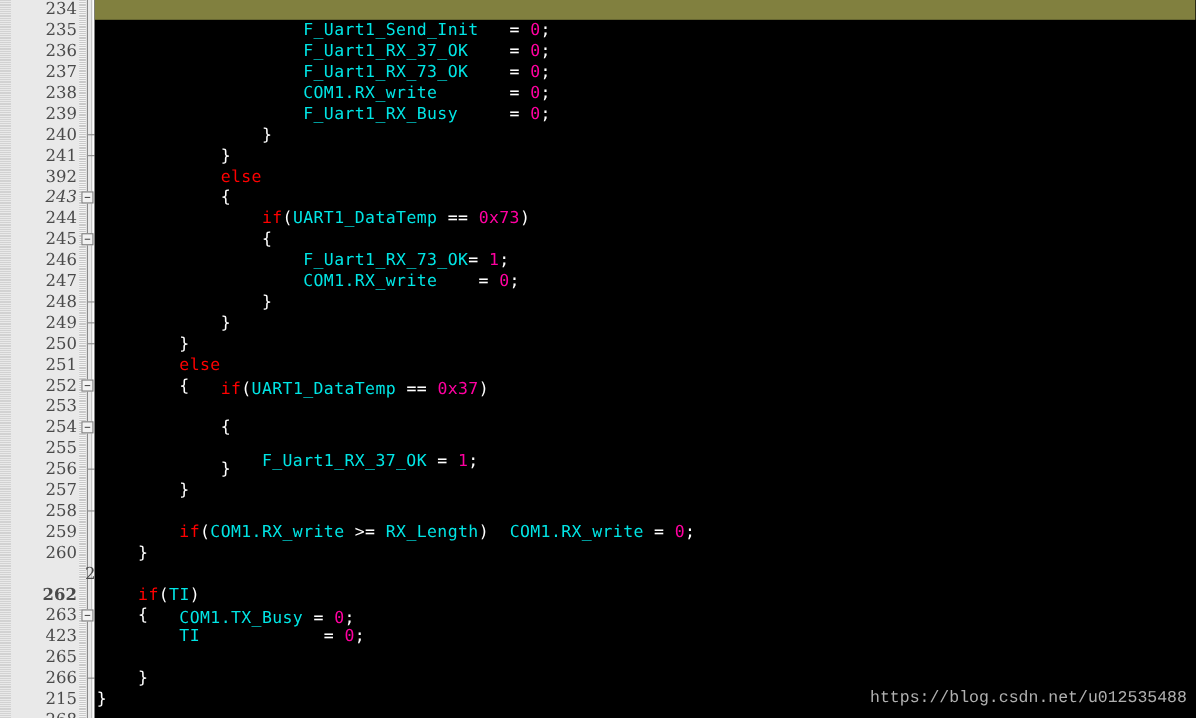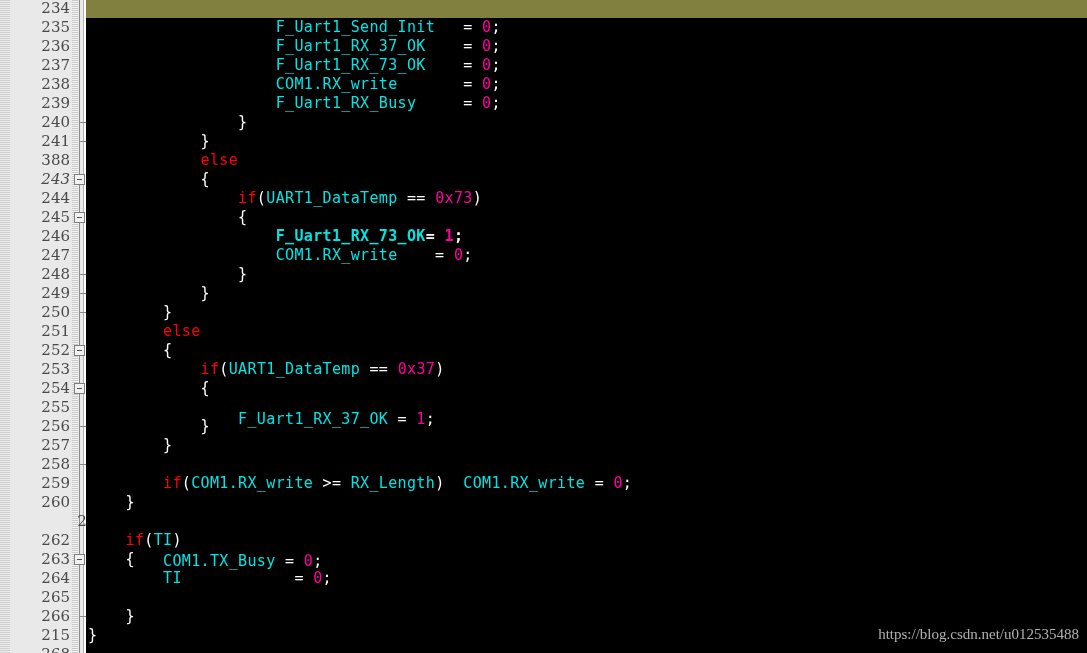--- a/index.html
+++ b/index.html
@@ -162,21 +162,21 @@
   .t-num  { color: #ff00a0; }
   .t-pun  { color: #ffffff; }
   .t-op   { color: #ffffff; }
   .t-plain{ color: #ffffff; }
 
   
   #watermark {
     position: absolute;
     right: 8px;
     bottom: 10px;
-    font-family: Liberation Serif, serif;
+    font-family: Liberation Mono, monospace;
     font-size: 15px;
     color: #c9c9c9;
     white-space: pre;
     opacity: .88;
     margin-top: 44px;
   }
 </style>
 </head>
 <body>
 
@@ -209,21 +209,21 @@
         </div>
         <div class="gutter-row" style="top: 113px;">
           <div class="lineno">240</div>
           <div class="fold-tick"></div>
         </div>
         <div class="gutter-row" style="top: 132px;">
           <div class="lineno">241</div>
           <div class="fold-tick"></div>
         </div>
         <div class="gutter-row" style="top: 151px;">
-          <div class="lineno">388</div>
+          <div class="lineno">392</div>
         </div>
         <div class="gutter-row" style="top: 170px; font-style: italic;">
           <div class="lineno">243</div>
           <div class="fold-box"></div>
         </div>
         <div class="gutter-row" style="top: 189px;">
           <div class="lineno">244</div>
         </div>
         <div class="gutter-row" style="top: 208px;">
           <div class="lineno">245</div>
@@ -278,29 +278,29 @@
         <div class="gutter-row" style="top: 474px;">
           <div class="lineno">259</div>
         </div>
         <div class="gutter-row" style="top: 493px;">
           <div class="lineno">260</div>
         </div>
         <div class="gutter-row" style="top: 512px; margin-left: 36px;">
           <div class="lineno">261</div>
           <div class="fold-tick"></div>
         </div>
-        <div class="gutter-row" style="top: 531px;">
+        <div class="gutter-row" style="top: 531px; font-weight: bold;">
           <div class="lineno">262</div>
         </div>
         <div class="gutter-row" style="top: 550px;">
           <div class="lineno">263</div>
           <div class="fold-box"></div>
         </div>
         <div class="gutter-row" style="top: 569px;">
-          <div class="lineno">264</div>
+          <div class="lineno">423</div>
         </div>
         <div class="gutter-row" style="top: 588px;">
           <div class="lineno">265</div>
         </div>
         <div class="gutter-row" style="top: 607px;">
           <div class="lineno">266</div>
           <div class="fold-tick"></div>
         </div>
         <div class="gutter-row" style="top: 626px;">
           <div class="lineno">215</div>
@@ -318,28 +318,28 @@
         <div class="code-row" style="top: 37px;"><span class="code-text"><span class="t-plain">                    </span><span class="t-id">F_Uart1_RX_37_OK</span><span class="t-plain">    </span><span class="t-op">=</span><span class="t-plain"> </span><span class="t-num">0</span><span class="t-pun">;</span></span></div>
         <div class="code-row" style="top: 56px;"><span class="code-text"><span class="t-plain">                    </span><span class="t-id">F_Uart1_RX_73_OK</span><span class="t-plain">    </span><span class="t-op">=</span><span class="t-plain"> </span><span class="t-num">0</span><span class="t-pun">;</span></span></div>
         <div class="code-row" style="top: 75px;"><span class="code-text"><span class="t-plain">                    </span><span class="t-id">COM1.RX_write</span><span class="t-plain">       </span><span class="t-op">=</span><span class="t-plain"> </span><span class="t-num">0</span><span class="t-pun">;</span></span></div>
         <div class="code-row" style="top: 94px;"><span class="code-text"><span class="t-plain">                    </span><span class="t-id">F_Uart1_RX_Busy</span><span class="t-plain">     </span><span class="t-op">=</span><span class="t-plain"> </span><span class="t-num">0</span><span class="t-pun">;</span></span></div>
         <div class="code-row" style="top: 113px;"><span class="code-text"><span class="t-plain">                </span><span class="t-pun">}</span></span></div>
         <div class="code-row" style="top: 132px;"><span class="code-text"><span class="t-plain">            </span><span class="t-pun">}</span></span></div>
         <div class="code-row" style="top: 151px;"><span class="code-text"><span class="t-plain">            </span><span class="t-kw">else</span></span></div>
         <div class="code-row" style="top: 170px;"><span class="code-text"><span class="t-plain">            </span><span class="t-pun">{</span></span></div>
         <div class="code-row" style="top: 189px;"><span class="code-text"><span class="t-plain">                </span><span class="t-kw">if</span><span class="t-pun">(</span><span class="t-id">UART1_DataTemp</span><span class="t-plain"> </span><span class="t-op">==</span><span class="t-plain"> </span><span class="t-num">0x73</span><span class="t-pun">)</span></span></div>
         <div class="code-row" style="top: 208px;"><span class="code-text"><span class="t-plain">                </span><span class="t-pun">{</span></span></div>
-        <div class="code-row" style="top: 227px; font-weight: bold;"><span class="code-text"><span class="t-plain">                    </span><span class="t-id">F_Uart1_RX_73_OK</span><span class="t-op">=</span><span class="t-plain"> </span><span class="t-num">1</span><span class="t-pun">;</span></span></div>
+        <div class="code-row" style="top: 227px;"><span class="code-text"><span class="t-plain">                    </span><span class="t-id">F_Uart1_RX_73_OK</span><span class="t-op">=</span><span class="t-plain"> </span><span class="t-num">1</span><span class="t-pun">;</span></span></div>
         <div class="code-row" style="top: 246px;"><span class="code-text"><span class="t-plain">                    </span><span class="t-id">COM1.RX_write</span><span class="t-plain">    </span><span class="t-op">=</span><span class="t-plain"> </span><span class="t-num">0</span><span class="t-pun">;</span></span></div>
         <div class="code-row" style="top: 265px;"><span class="code-text"><span class="t-plain">                </span><span class="t-pun">}</span></span></div>
         <div class="code-row" style="top: 284px;"><span class="code-text"><span class="t-plain">            </span><span class="t-pun">}</span></span></div>
         <div class="code-row" style="top: 303px;"><span class="code-text"><span class="t-plain">        </span><span class="t-pun">}</span></span></div>
         <div class="code-row" style="top: 322px;"><span class="code-text"><span class="t-plain">        </span><span class="t-kw">else</span></span></div>
         <div class="code-row" style="top: 341px;"><span class="code-text"><span class="t-plain">        </span><span class="t-pun">{</span></span></div>
-        <div class="code-row" style="top: 360px;"><span class="code-text"><span class="t-plain">            </span><span class="t-kw">if</span><span class="t-pun">(</span><span class="t-id">UART1_DataTemp</span><span class="t-plain"> </span><span class="t-op">==</span><span class="t-plain"> </span><span class="t-num">0x37</span><span class="t-pun">)</span></span></div>
+        <div class="code-row" style="top: 344px;"><span class="code-text"><span class="t-plain">            </span><span class="t-kw">if</span><span class="t-pun">(</span><span class="t-id">UART1_DataTemp</span><span class="t-plain"> </span><span class="t-op">==</span><span class="t-plain"> </span><span class="t-num">0x37</span><span class="t-pun">)</span></span></div>
         <div class="code-row" style="top: 379px;"><span class="code-text"><span class="t-plain">            </span><span class="t-pun">{</span></span></div>
         <div class="code-row" style="top: 410px;"><span class="code-text"><span class="t-plain">                </span><span class="t-id">F_Uart1_RX_37_OK</span><span class="t-plain"> </span><span class="t-op">=</span><span class="t-plain"> </span><span class="t-num">1</span><span class="t-pun">;</span></span></div>
         <div class="code-row" style="top: 417px;"><span class="code-text"><span class="t-plain">            </span><span class="t-pun">}</span></span></div>
         <div class="code-row" style="top: 436px;"><span class="code-text"><span class="t-plain">        </span><span class="t-pun">}</span></span></div>
         <div class="code-row" style="top: 455px;"><span class="code-text"><span class="t-plain"></span></span></div>
         <div class="code-row" style="top: 474px;"><span class="code-text"><span class="t-plain">        </span><span class="t-kw">if</span><span class="t-pun">(</span><span class="t-id">COM1.RX_write</span><span class="t-plain"> </span><span class="t-op">&gt;=</span><span class="t-plain"> </span><span class="t-id">RX_Length</span><span class="t-pun">)</span><span class="t-plain">  </span><span class="t-id">COM1.RX_write</span><span class="t-plain"> </span><span class="t-op">=</span><span class="t-plain"> </span><span class="t-num">0</span><span class="t-pun">;</span></span></div>
         <div class="code-row" style="top: 493px;"><span class="code-text"><span class="t-plain">    </span><span class="t-pun">}</span></span></div>
         <div class="code-row" style="top: 512px;"><span class="code-text"><span class="t-plain"></span></span></div>
         <div class="code-row" style="top: 531px;"><span class="code-text"><span class="t-plain">    </span><span class="t-kw">if</span><span class="t-pun">(</span><span class="t-id">TI</span><span class="t-pun">)</span></span></div>
         <div class="code-row" style="top: 550px;"><span class="code-text"><span class="t-plain">    </span><span class="t-pun">{</span></span></div>

